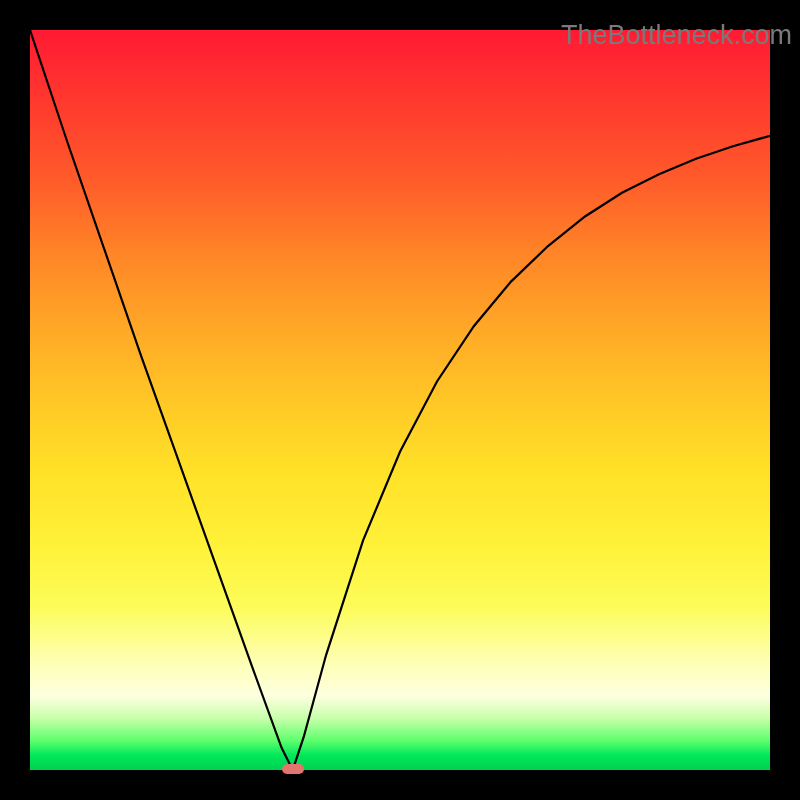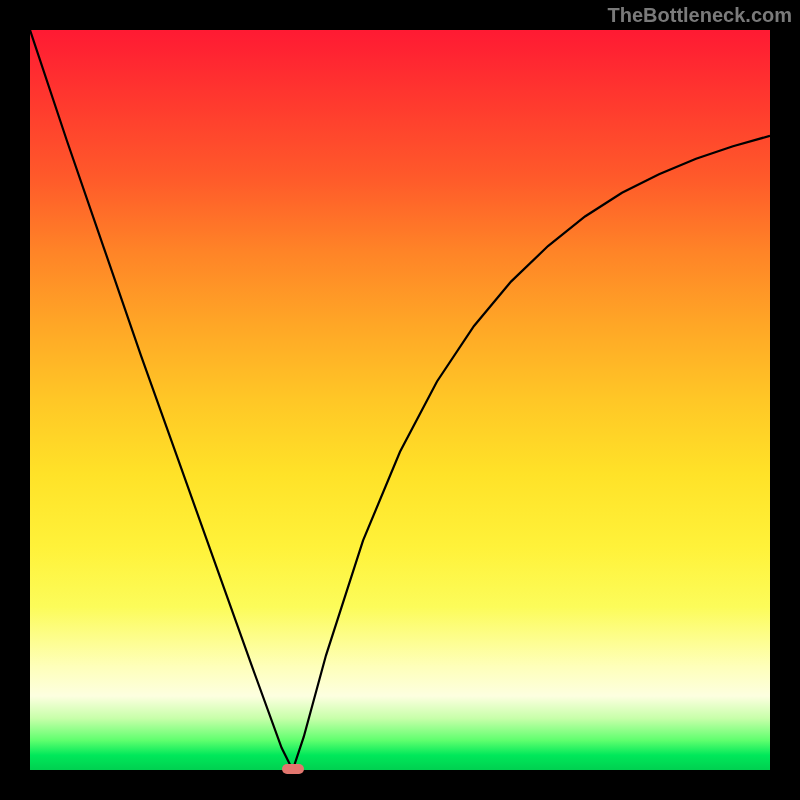--- a/index.html
+++ b/index.html
@@ -39,26 +39,26 @@
       #feffba 86%,
       #fdffe0 90%,
       #c8ffaa 93%,
       #5fff6e 96%,
       #00e85a 98%,
       #00d050 100%
     );
   }
   .watermark {
     position: absolute;
-    top: 4px;
+    top: 20px;
     right: 8px;
     color: #7a7a7a;
-    font-size: 20px;
+    font-size: 27px;
     letter-spacing: 0px;
-    font-weight: 700;
+    font-weight: 400;
   }
   svg.curve {
     position: absolute;
     top: 0;
     left: 0;
   }
   .marker {
     position: absolute;
     width: 22px;
     height: 10px;

